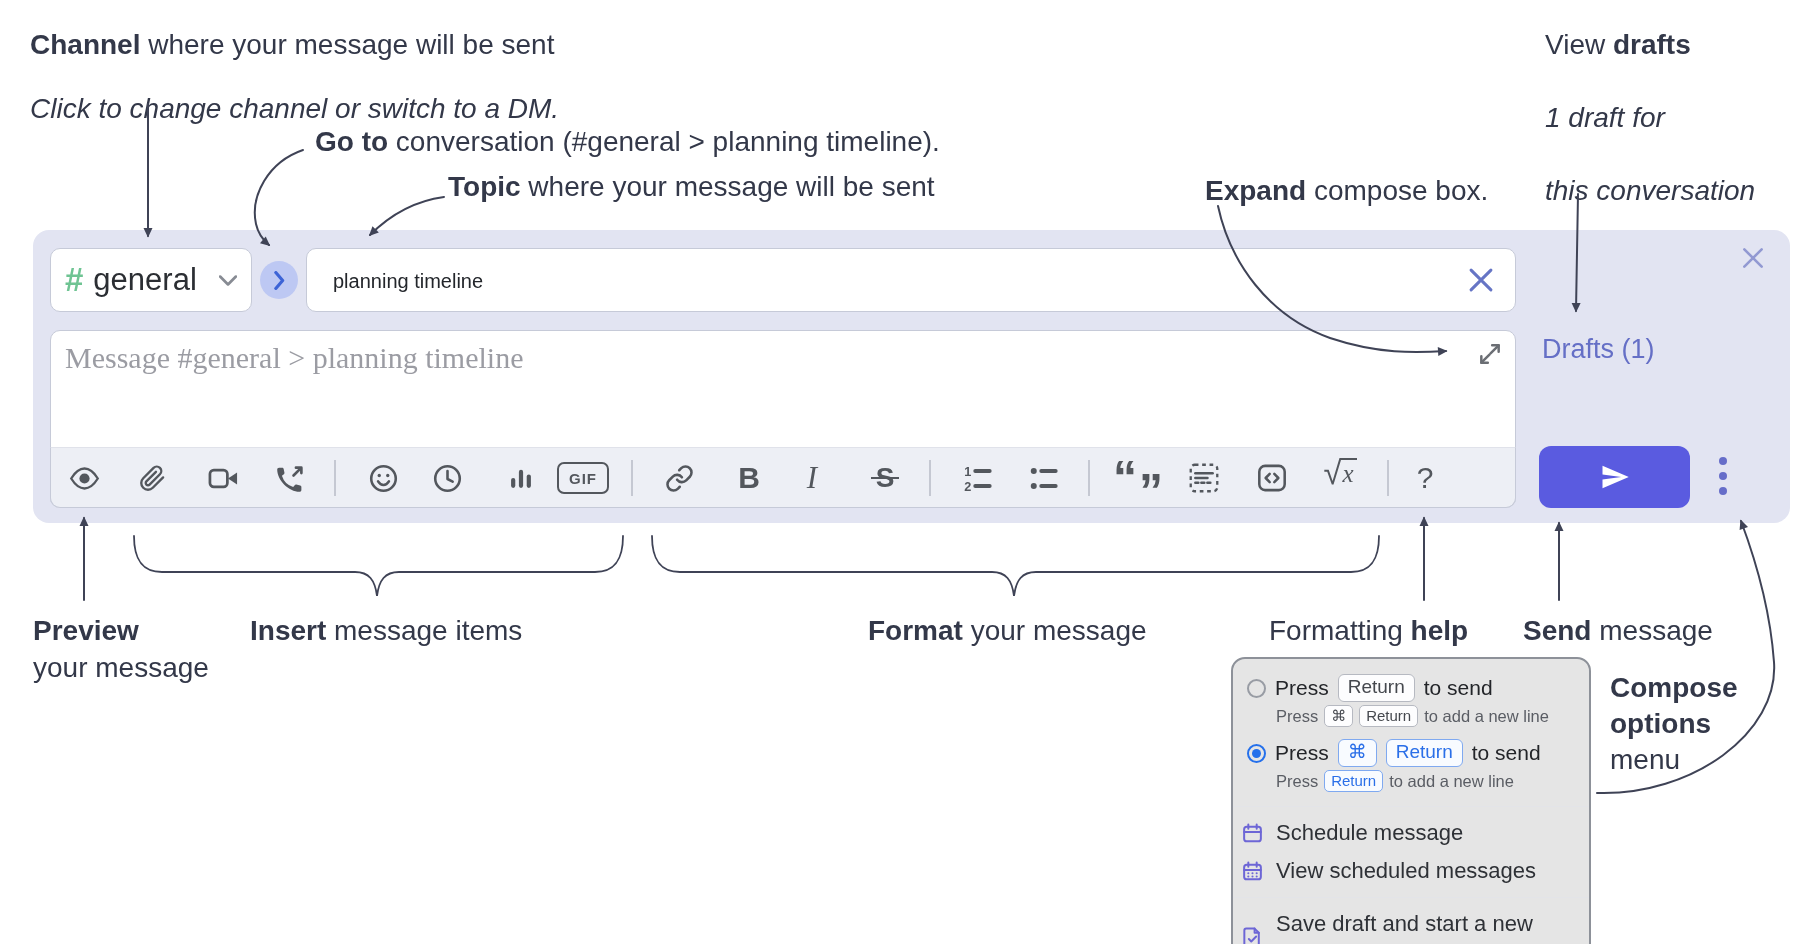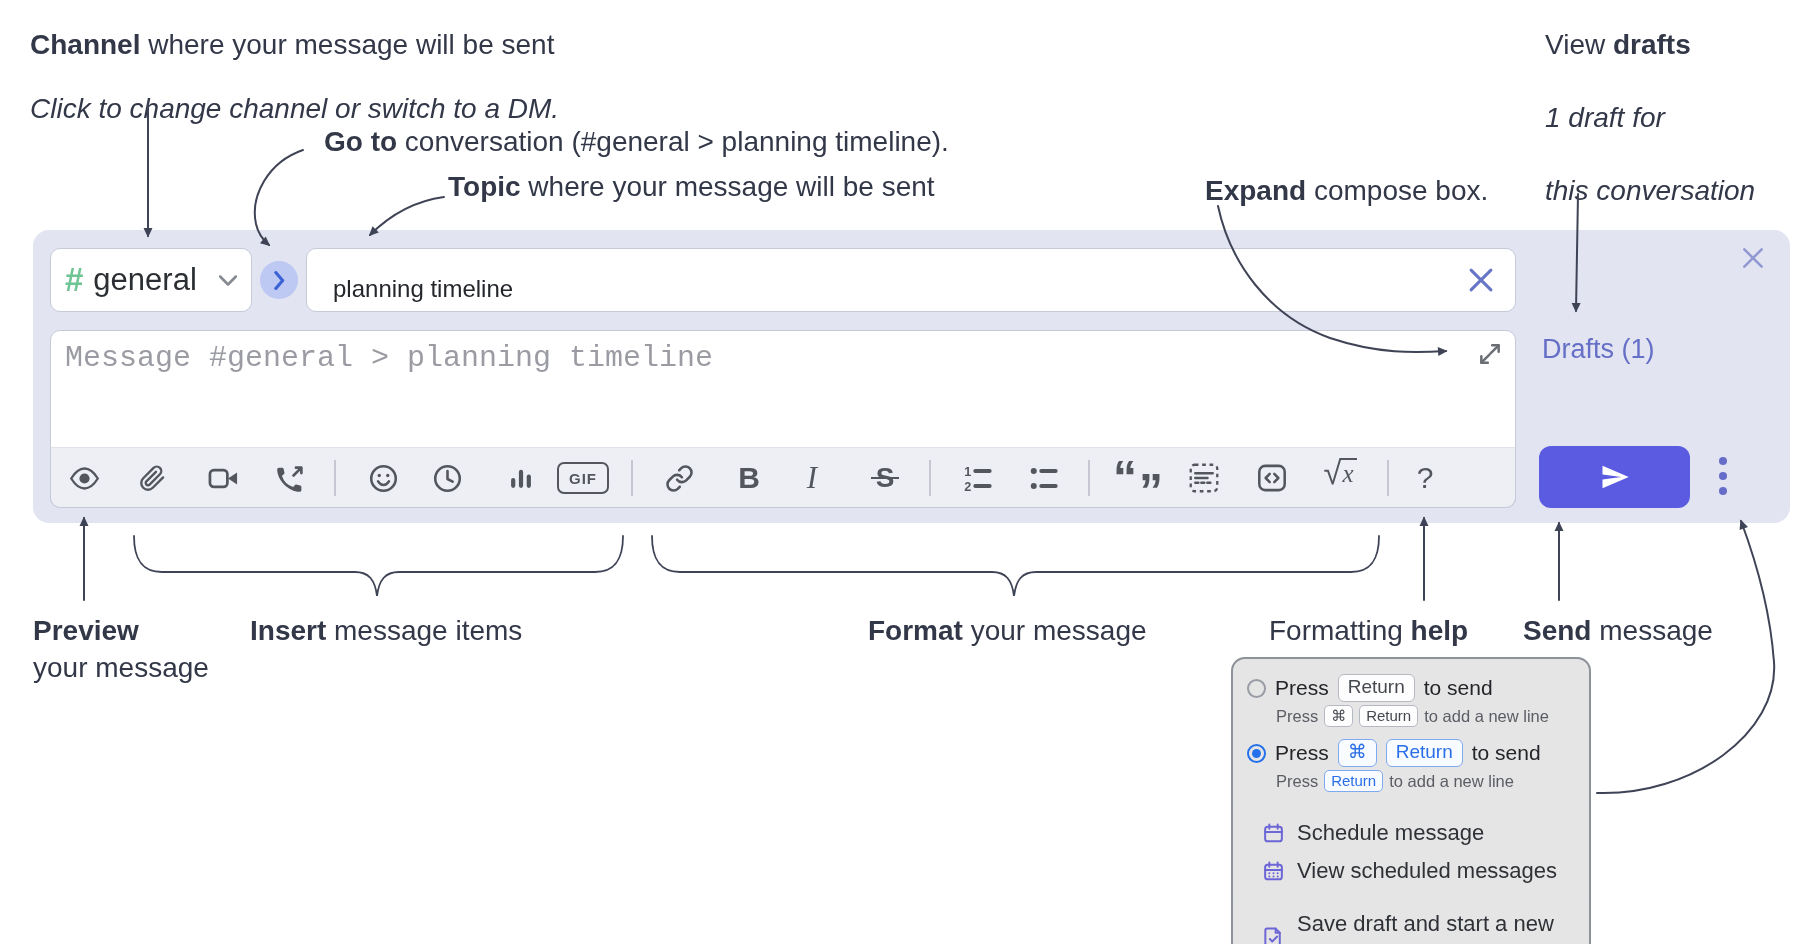--- a/index.html
+++ b/index.html
@@ -21,30 +21,30 @@
                border:1px solid #c6cad8;border-radius:10px;display:flex;align-items:center;
                padding:0 14px;box-sizing:border-box;gap:10px;}
   .hash{color:#6fc493;font-size:33px;font-weight:700;}
   .chname{font-size:31px;color:#2b2e33;flex:1;}
 
   .next-circle{position:absolute;left:260px;top:261px;width:38px;height:38px;border-radius:50%;
                background:#bdc8f3;display:flex;align-items:center;justify-content:center;}
 
   .topic-box{position:absolute;left:306px;top:248px;width:1210px;height:64px;background:#fff;
              border:1px solid #c6cad8;border-radius:10px;box-sizing:border-box;}
-  .topic-box input{position:absolute;left:24px;top:8px;width:1120px;height:62px;border:none;outline:none;
-                   font-family:"Liberation Sans",sans-serif;font-size:24px;color:#23262b;background:transparent;}
+  .topic-box input{position:absolute;left:24px;top:0;width:1120px;height:62px;border:none;outline:none;
+                   font-family:"Liberation Sans",sans-serif;font-size:20px;color:#23262b;background:transparent;}
   .topic-clear{position:absolute;left:1160px;top:17px;width:28px;height:28px;cursor:pointer;}
 
   .box-close{position:absolute;left:1740px;top:245px;width:26px;height:26px;cursor:pointer;}
 
   .message-box{position:absolute;left:50px;top:330px;width:1466px;height:178px;background:#fff;
                border:1px solid #c6cad8;border-radius:10px;box-sizing:border-box;}
   .message-box textarea{position:absolute;left:12px;top:8px;width:1380px;height:96px;border:none;outline:none;
-               resize:none;font-family:Liberation Mono, monospace;font-size:30px;color:#23262b;background:transparent;}
+               resize:none;font-family:Liberation Serif, serif;font-size:30px;color:#23262b;background:transparent;}
   .message-box textarea::placeholder{color:#9b9ca3;opacity:1;}
   .msg-expand{position:absolute;left:1426px;top:10px;width:26px;height:26px;cursor:pointer;}
 
   .toolbar{position:absolute;left:50px;top:447px;width:1466px;height:61px;background:#edeff5;
            border:1px solid #c6cad8;border-top:1px solid #e0e2ea;border-radius:0 0 10px 10px;box-sizing:border-box;}
 
   .ticon{position:absolute;top:458px;width:40px;height:40px;display:flex;align-items:center;
          justify-content:center;color:#53575d;cursor:pointer;}
   .tdiv{position:absolute;top:460px;width:2px;height:36px;background:#c5c8d2;}
   .gif-box{position:absolute;left:557px;top:462px;width:52px;height:32px;border:2.5px solid #53575d;
@@ -76,40 +76,40 @@
   .opt{display:flex;align-items:center;gap:9px;padding:5px 16px 2px 14px;font-size:21px;color:#232529;cursor:pointer;}
   .sub{display:flex;align-items:center;gap:6px;padding:1px 16px 7px 43px;font-size:16.5px;color:#5a5d64;}
   .radio{width:19px;height:19px;border-radius:50%;border:2px solid #989ca4;box-sizing:border-box;flex:none;}
   .radio.sel{border-color:#2570eb;position:relative;}
   .radio.sel::after{content:"";position:absolute;inset:3px;background:#2570eb;border-radius:50%;}
   .key{display:inline-block;border:1.5px solid #b6b9c1;border-radius:6px;background:#fdfdfe;
        padding:0 9px 2px;color:#45484e;font-size:19px;line-height:24px;}
   .key.small{font-size:15px;padding:0 6px 1px;line-height:19px;border-radius:5px;}
   .key.blue{border-color:#7fa9f0;color:#2a6fe8;background:#f8fbff;}
   .mdiv{height:1px;background:#e3e4e8;margin:7px 0;}
-  .mitem{display:flex;align-items:center;gap:12px;padding:6px 29px;font-size:22px;color:#2e3136;cursor:pointer;}
+  .mitem{display:flex;align-items:center;gap:12px;padding:6px 8px;font-size:22px;color:#2e3136;cursor:pointer;}
 
   
   #overlay{position:absolute;left:0;top:0;pointer-events:none;}
   .arrow{stroke:#3f4356;stroke-width:2;fill:none;stroke-linecap:round;}
   .brace{stroke:#3f4356;stroke-width:1.8;fill:none;stroke-linecap:round;}
 
   svg{display:block;}
 </style>
 </head>
 <body>
 
 <div id="canvas">
 
   <div class="note" style="left:30px;top:26px;">
     <div><b>Channel</b><span> where your message will be sent</span></div>
     <div class="it">Click to change channel or switch to a DM.</div>
   </div>
 
-  <div class="note" style="left:324px;top:123px;">
+  <div class="note" style="left:315px;top:123px;">
     <b>Go to</b><span> conversation (#general &gt; planning timeline).</span>
   </div>
 
   <div class="note" style="left:448px;top:168px;">
     <b>Topic</b><span> where your message will be sent</span>
   </div>
 
   <div class="note" style="left:1205px;top:172px;">
     <b>Expand</b><span> compose box.</span>
   </div>
@@ -291,20 +291,25 @@
     <b>Insert</b><span> message items</span>
   </div>
   <div class="note" style="left:1269px;top:612px;">
     <span>Formatting </span><b>help</b>
   </div>
   <div class="note" style="left:868px;top:612px;">
     <b>Format</b><span> your message</span>
   </div>
   <div class="note" style="left:1523px;top:612px;text-align:right;">
     <b>Send</b><span> message</span>
+  </div>
+  <div class="note lh36" style="left:1610px;top:670px;">
+    <div><b>Compose</b></div>
+    <div><b>options</b></div>
+    <div>menu</div>
   </div>
 
   <div class="popup">
     <div class="opt">
       <span class="radio"></span>
       <span>Press</span>
       <span class="key">Return</span>
       <span>to send</span>
     </div>
     <div class="sub">

